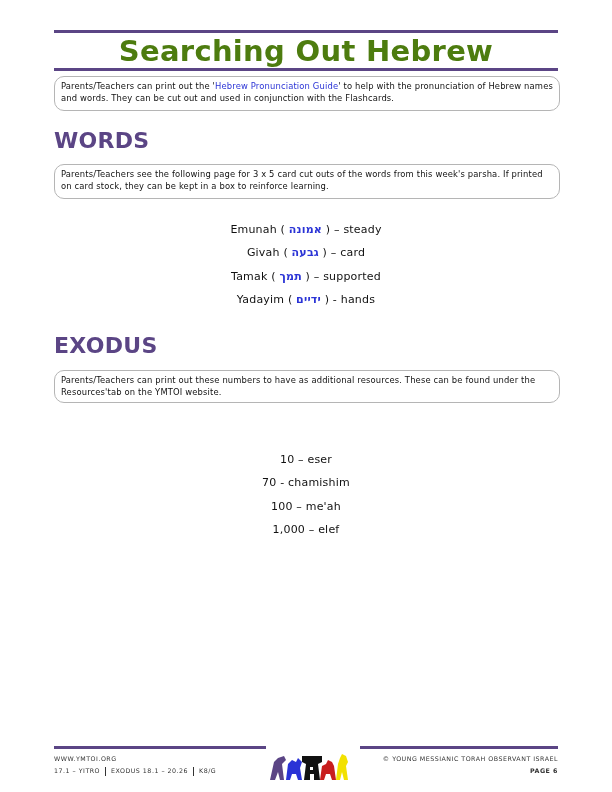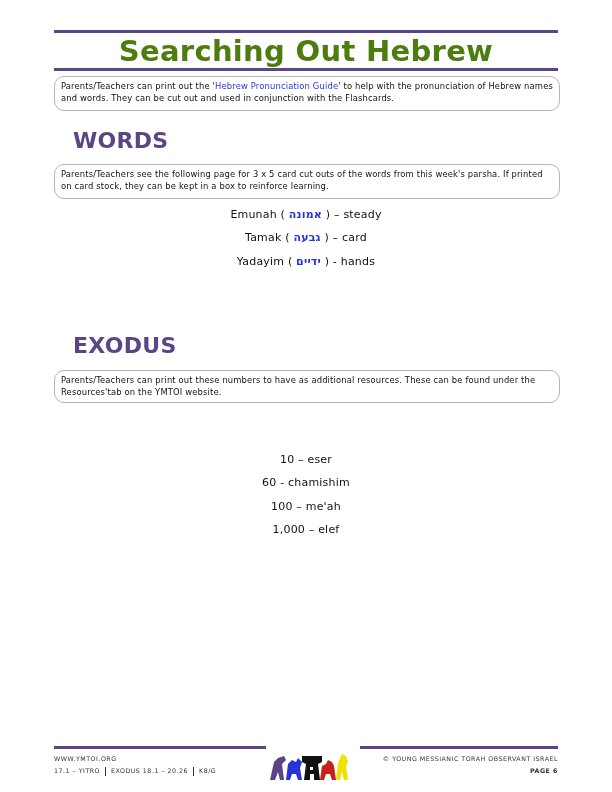--- a/index.html
+++ b/index.html
@@ -7,21 +7,21 @@
          font-family: "DejaVu Sans", sans-serif; color: #111; }
   .hr { position: absolute; left: 54px; width: 504px; height: 3px; background: #5b4585; }
   .title { position: absolute; left: 0; width: 612px; top: 33px; text-align: center;
            font-family: "DejaVu Sans", sans-serif; font-weight: bold; font-size: 29px;
            color: #4d7c0f; letter-spacing: 0.3px; line-height: 36px; }
   .box { position: absolute; left: 54px; width: 492px; border: 1px solid #b5b5b5;
          border-radius: 10px; padding: 4px 6px 5px 6px; font-size: 8.4px; line-height: 11.5px;
          color: #111; letter-spacing: 0.15px; }
   .box .link { color: #2a33d6; }
   .heading { position: absolute; left: 54px; font-weight: bold; font-size: 22px;
-             color: #5b4585; letter-spacing: 0.3px; line-height: 26px; margin-left: 19px; }
+             color: #5b4585; letter-spacing: 0.3px; line-height: 26px; }
   .list { position: absolute; left: 0; width: 612px; text-align: center; }
   .list .item { font-size: 11px; line-height: 23.3px; color: #111; letter-spacing: 0.2px; }
   .hebrew { color: #2a33d6; font-weight: bold; }
   .footer-left { position: absolute; left: 54px; font-size: 6.3px; color: #333; letter-spacing: 0.5px; }
   .footer-right { position: absolute; right: 54px; font-size: 6.3px; color: #333; letter-spacing: 0.5px; text-align: right; }
   .sep { display: inline-block; width: 1px; height: 9px; background: #333; vertical-align: middle; margin: 0 5px; }
   .logo { position: absolute; left: 268px; top: 752px; width: 84px; height: 30px; }
 </style>
 </head>
 <body>
@@ -33,51 +33,56 @@
 <div class="box" style="top:76px; height:24px;">
   <span>Parents/Teachers can print out the '</span><span class="link">Hebrew Pronunciation Guide</span><span>' to help with the pronunciation of Hebrew names and words. They can be cut out and used in conjunction with the Flashcards.</span>
 </div>
 
 <div class="heading" style="top:128px;">WORDS</div>
 
 <div class="box" style="top:164px; height:24px;">
   <span>Parents/Teachers see the following page for 3 x 5 card cut outs of the words from this week's parsha. If printed on card stock, they can be kept in a box to reinforce learning.</span>
 </div>
 
-<div class="list" style="top:203px;">
+<div class="list" style="top:218px;">
   <div class="item">
     <span>Emunah</span> (
     <span class="hebrew" dir="rtl">אמונה</span> ) –
     <span>steady</span>
   </div>
   <div class="item">
-    <span>Tamak</span> (
+    <span>Givah</span> (
     <span class="hebrew" dir="rtl">גבעה</span> ) –
     <span>card</span>
+  </div>
+  <div class="item">
+    <span>Tamak</span> (
+    <span class="hebrew" dir="rtl">תמך</span> ) –
+    <span>supported</span>
   </div>
   <div class="item">
     <span>Yadayim</span> (
     <span class="hebrew" dir="rtl">ידיים</span> ) -
     <span>hands</span>
   </div>
 </div>
 
 <div class="heading" style="top:333px;">EXODUS</div>
 
 <div class="box" style="top:370px; height:22px;">
   <span>Parents/Teachers can print out these numbers to have as additional resources. These can be found under the Resources'tab on the YMTOI website.</span>
 </div>
 
 <div class="list" style="top:448px;">
   <div class="item">
     <span>10</span> –
     <span>eser</span>
   </div>
   <div class="item">
-    <span>60</span> -
+    <span>70</span> -
     <span>chamishim</span>
   </div>
   <div class="item">
     <span>100</span> –
     <span>me'ah</span>
   </div>
   <div class="item">
     <span>1,000</span> –
     <span>elef</span>
   </div>

